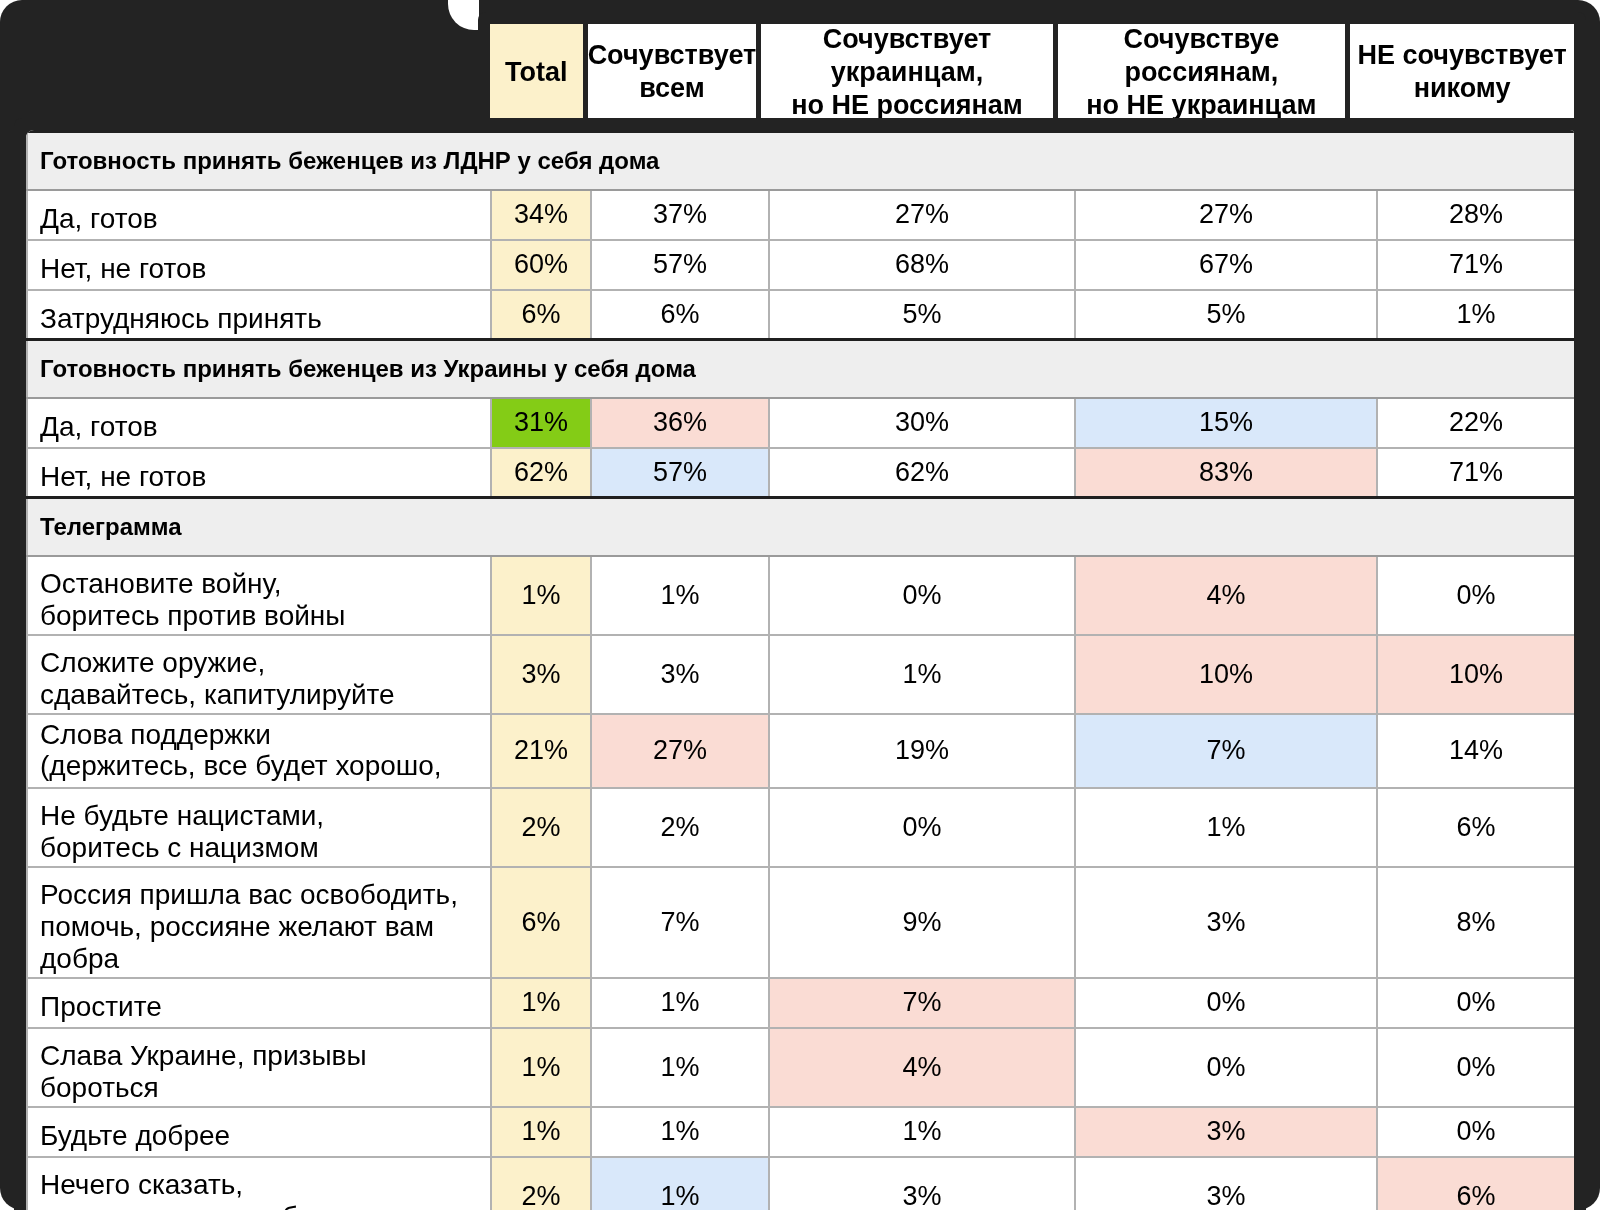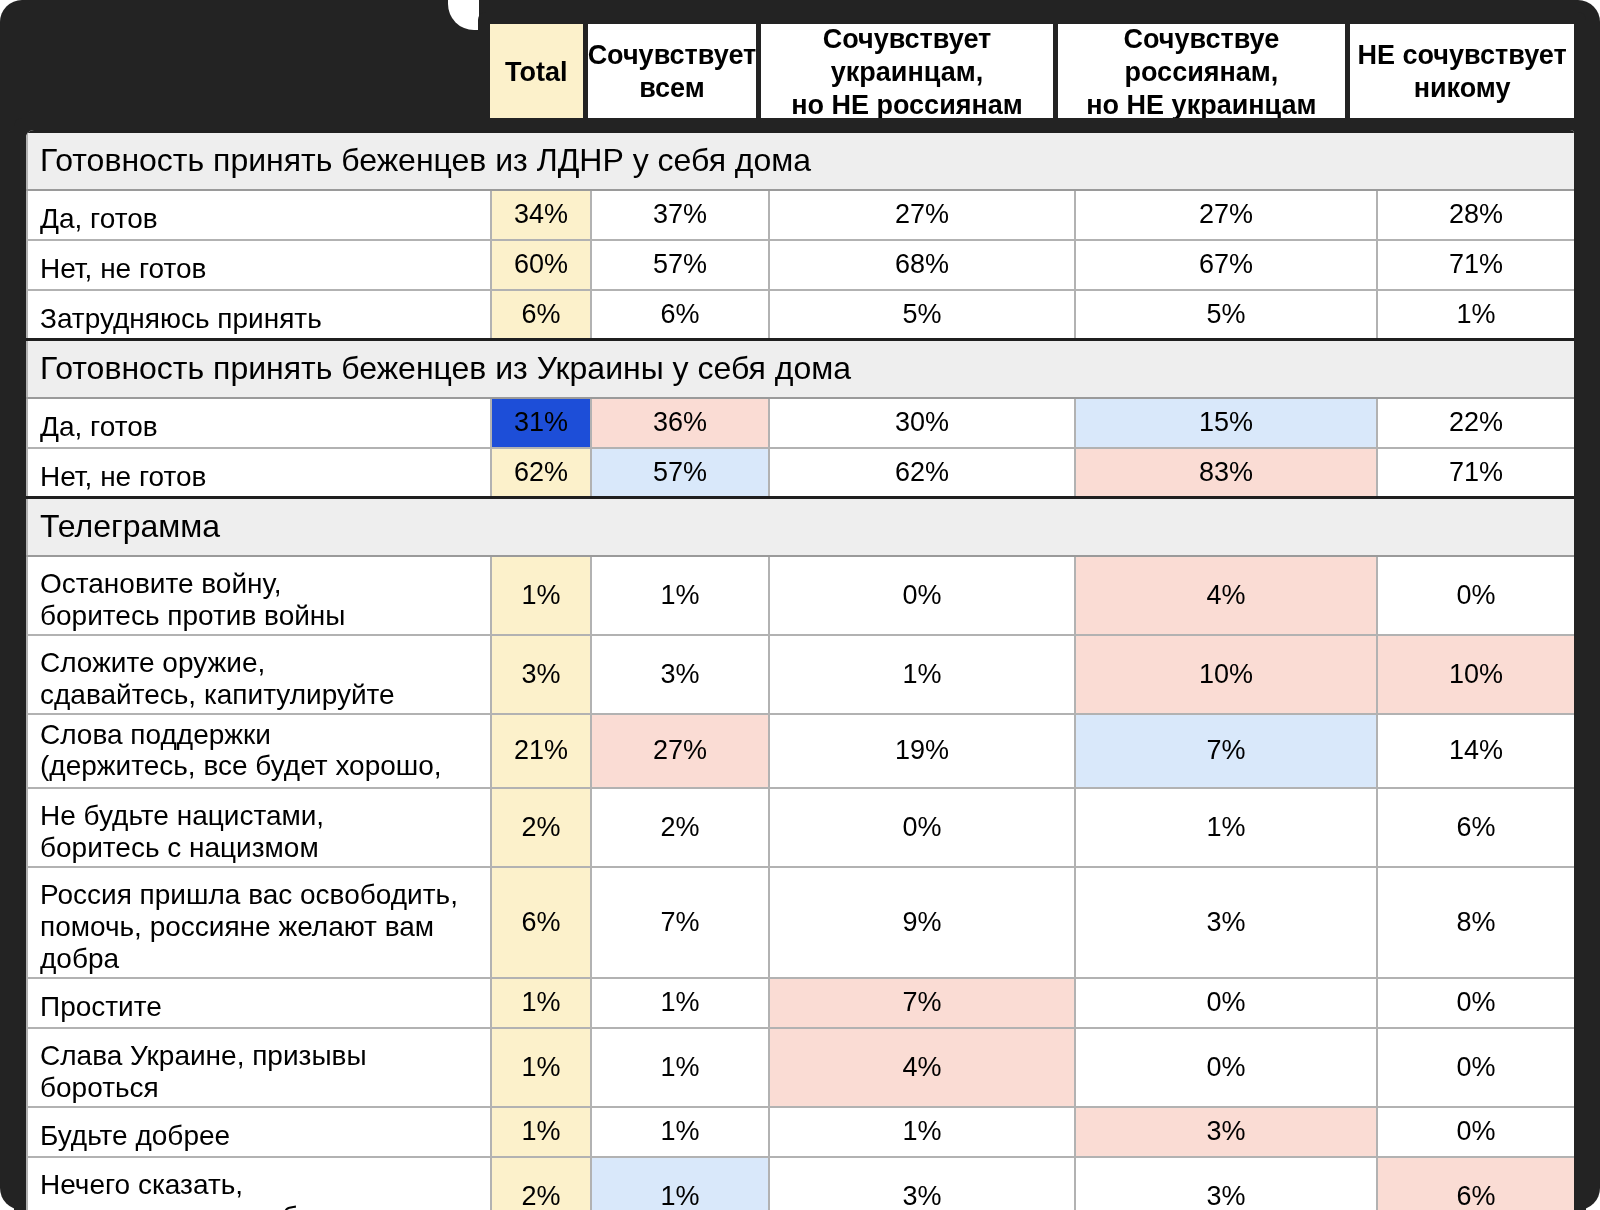--- a/index.html
+++ b/index.html
@@ -19,21 +19,21 @@
          white-space:pre-line;box-sizing:border-box;}
   .hcell.total{background:var(--total-bg,#fcf1cb);}
   .hc1{width:96px;} .hc2{width:174px;} .hc3{width:302px;} .hc4{width:298px;} .hc5{width:232px;}
 
   
   .bodybox{position:absolute;left:14px;top:118px;width:1572px;box-sizing:border-box;
            background:var(--frame,#232323);padding:12px;border-radius:8px 0 26px 26px;}
   .tablewrap{border-radius:8px 4px 6px 6px;overflow:hidden;background:#fff;}
   table{border-collapse:collapse;table-layout:fixed;width:1548px;}
   td{border:2px solid var(--grid,#b2b2b2);box-sizing:border-box;overflow:hidden;}
-  tr.section td{background:var(--section-bg,#eeeeee);font-weight:normal;font-size:32px;
+  tr.section td{background:var(--section-bg,#eeeeee);font-weight:bold;font-size:24px;
                 padding:0 8px 0 12px;border-top:3px solid #1f1f1f;border-bottom:2px solid #9a9a9a;}
   td.label{font-size:28px;line-height:32px;text-align:left;padding:11px 8px 2px 12px;
            white-space:pre-line;vertical-align:middle;background:#fff;}
   td.val{font-size:27px;text-align:center;vertical-align:middle;background:#fff;}
   td.label.cliptop{vertical-align:top;padding-top:0;}
   .clip{height:66px;overflow:hidden;line-height:31px;padding-top:4px;white-space:pre-line;}
 </style>
 </head>
 <body style="--frame: #232323; --grid: #b2b2b2; --section-bg: #eeeeee; --total-bg: #fcf1cb;">
 
@@ -91,21 +91,21 @@
             <td class="val">6%</td>
             <td class="val">5%</td>
             <td class="val">5%</td>
             <td class="val">1%</td>
           </tr>
           <tr class="section" style="height: 58px;">
             <td colspan="6">Готовность принять беженцев из Украины у себя дома</td>
           </tr>
           <tr style="height: 50px;">
             <td class="label">Да, готов</td>
-            <td class="val" style="background: #1d4ed8;">31%</td>
+            <td class="val" style="background: #84cc16;">31%</td>
             <td class="val" style="background: rgb(250, 220, 212);">36%</td>
             <td class="val">30%</td>
             <td class="val" style="background: rgb(217, 232, 250);">15%</td>
             <td class="val">22%</td>
           </tr>
           <tr style="height: 50px;">
             <td class="label">Нет, не готов</td>
             <td class="val" style="background: rgb(252, 241, 203);">62%</td>
             <td class="val" style="background: rgb(217, 232, 250);">57%</td>
             <td class="val">62%</td>

